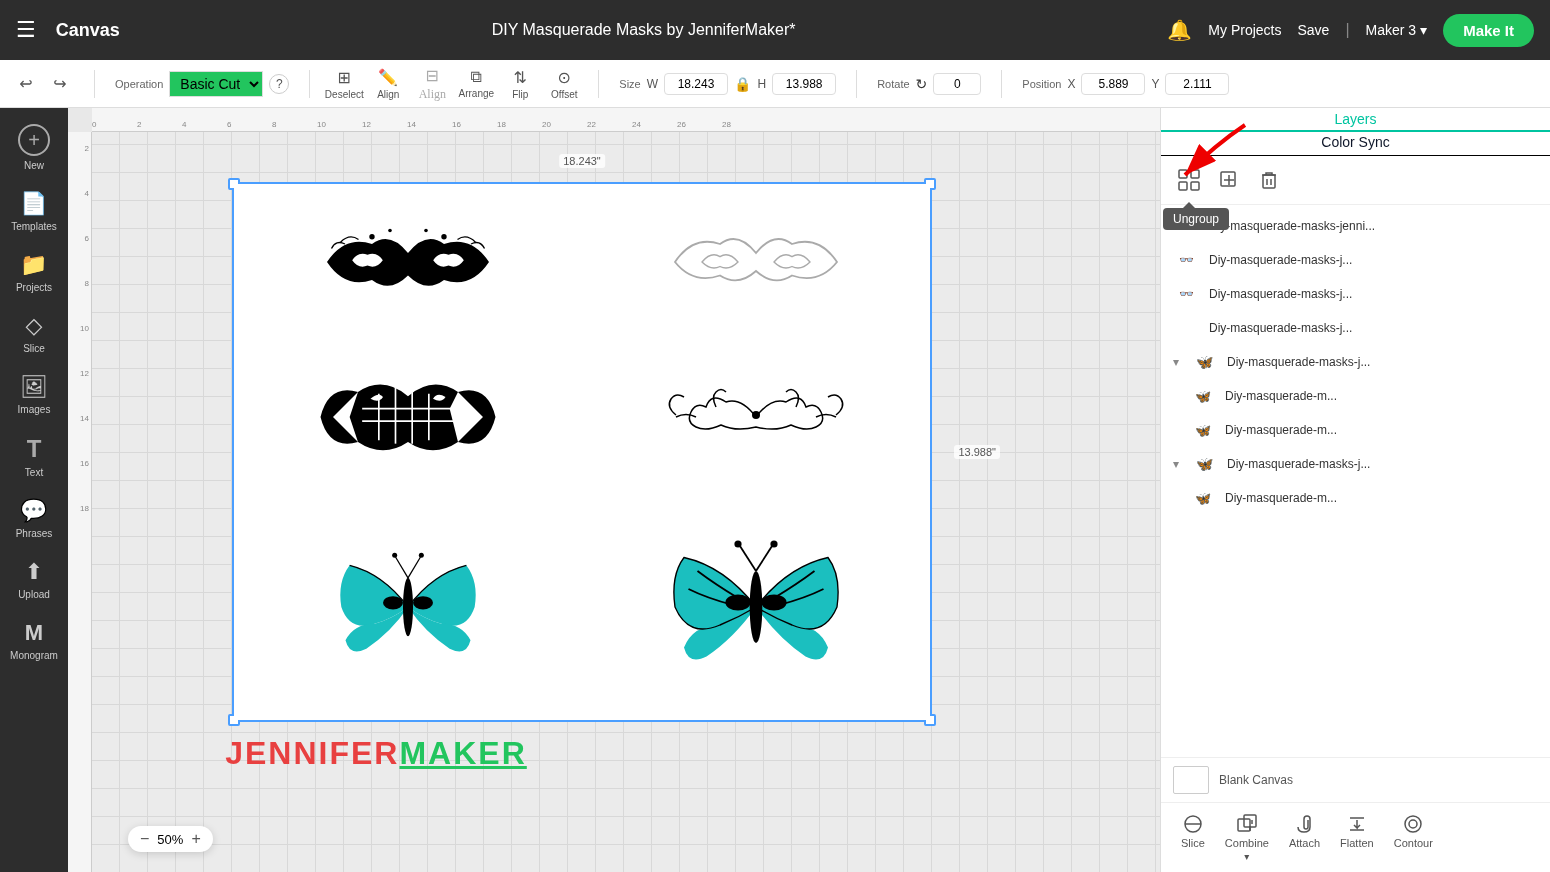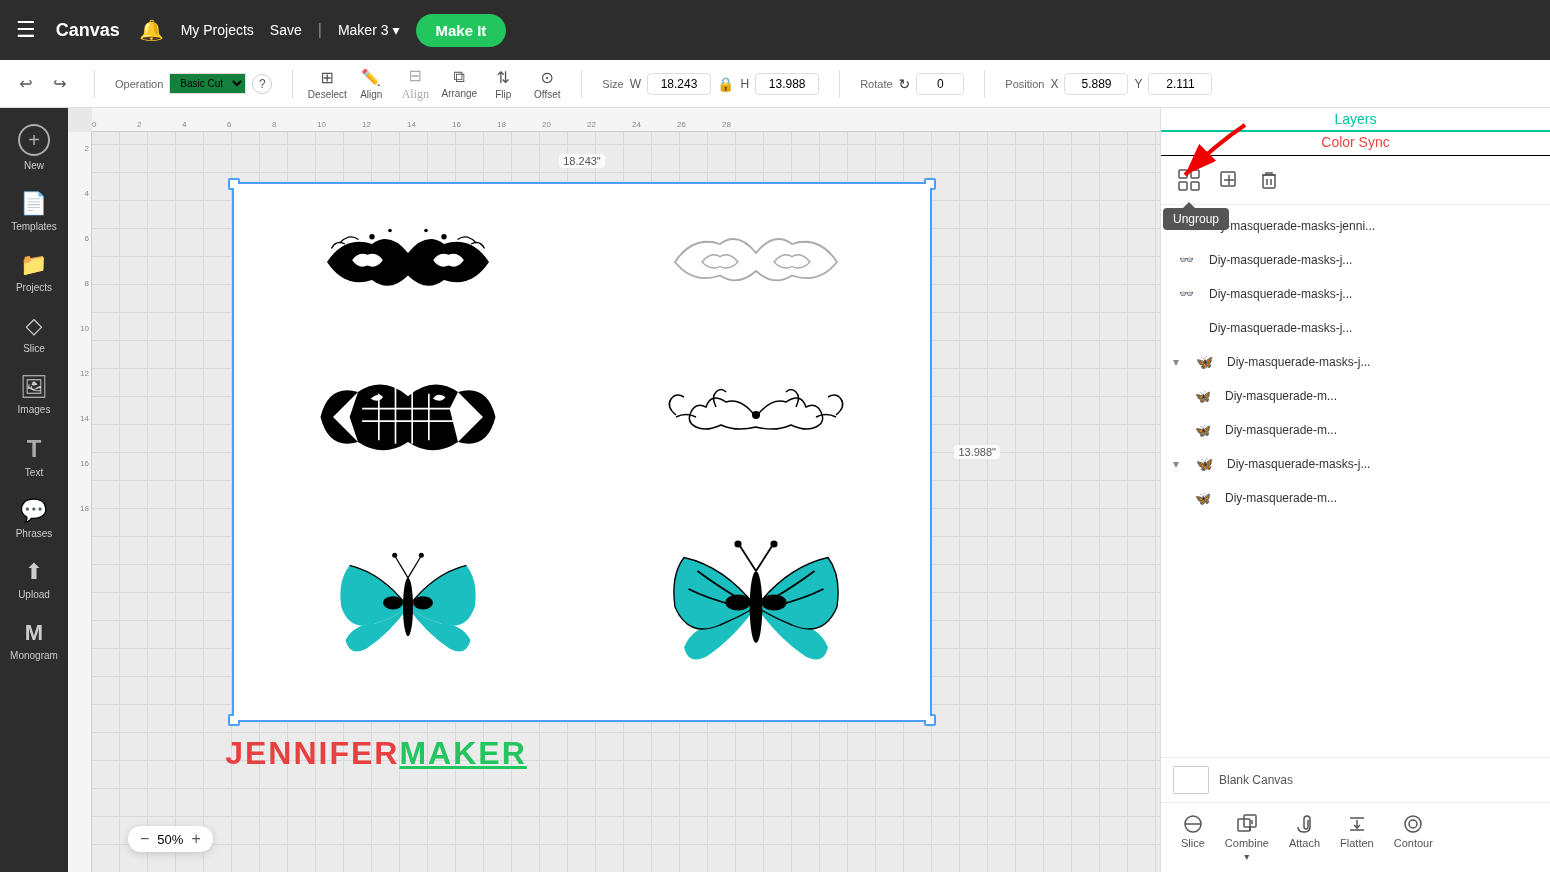--- a/index.html
+++ b/index.html
@@ -46,22 +46,22 @@
       gap: 16px;
       font-size: 12px;
       color: #333;
     }
     .toolbar-group { display: flex; align-items: center; gap: 6px; }
     .toolbar-label { font-size: 11px; color: #666; }
     .toolbar-select {
       border: 1px solid #ddd;
       border-radius: 0;
       padding: 3px 6px;
-      font-size: 10px;
-      background: #15803d;
+      font-size: 14px;
+      background: #22c55e;
       cursor: pointer;
     }
     .toolbar-icon-btn {
       width: 28px; height: 28px;
       border: none; background: none;
       cursor: pointer;
       display: flex; align-items: center; justify-content: center;
       font-size: 16px;
       color: #555;
       border-radius: 4px;
@@ -261,21 +261,21 @@
       flex-direction: column;
     }
     .right-tab {
       flex: 1;
       display: flex;
       align-items: center;
       justify-content: center;
       font-size: 14px;
       font-weight: 500;
       cursor: pointer;
-      color: #ef4444;
+      color: #0f172a;
       border-bottom: 2px solid transparent;
     }
     .right-tab.active {
       color: #00c4a0;
       border-bottom: 2px solid #00c4a0;
     }
 
     
     .layer-toolbar {
       display: flex;
@@ -393,20 +393,21 @@
       font-size: 8px;
       color: #888;
     }
   </style>
 </head>
 <body>
 
 <div class="topbar">
   <span class="topbar-menu">☰</span>
   <span class="topbar-logo">Canvas</span>
+  <span class="topbar-title">DIY Masquerade Masks by JenniferMaker*</span>
   <div class="topbar-right">
     <span class="topbar-bell">🔔</span>
     <span class="topbar-myprojects">My Projects</span>
     <span class="topbar-save">Save</span>
     <span class="topbar-divider">|</span>
     <span class="topbar-maker">
       <span>Maker 3</span>
       <span>▾</span>
     </span>
     <button class="topbar-makeit">Make It</button>

